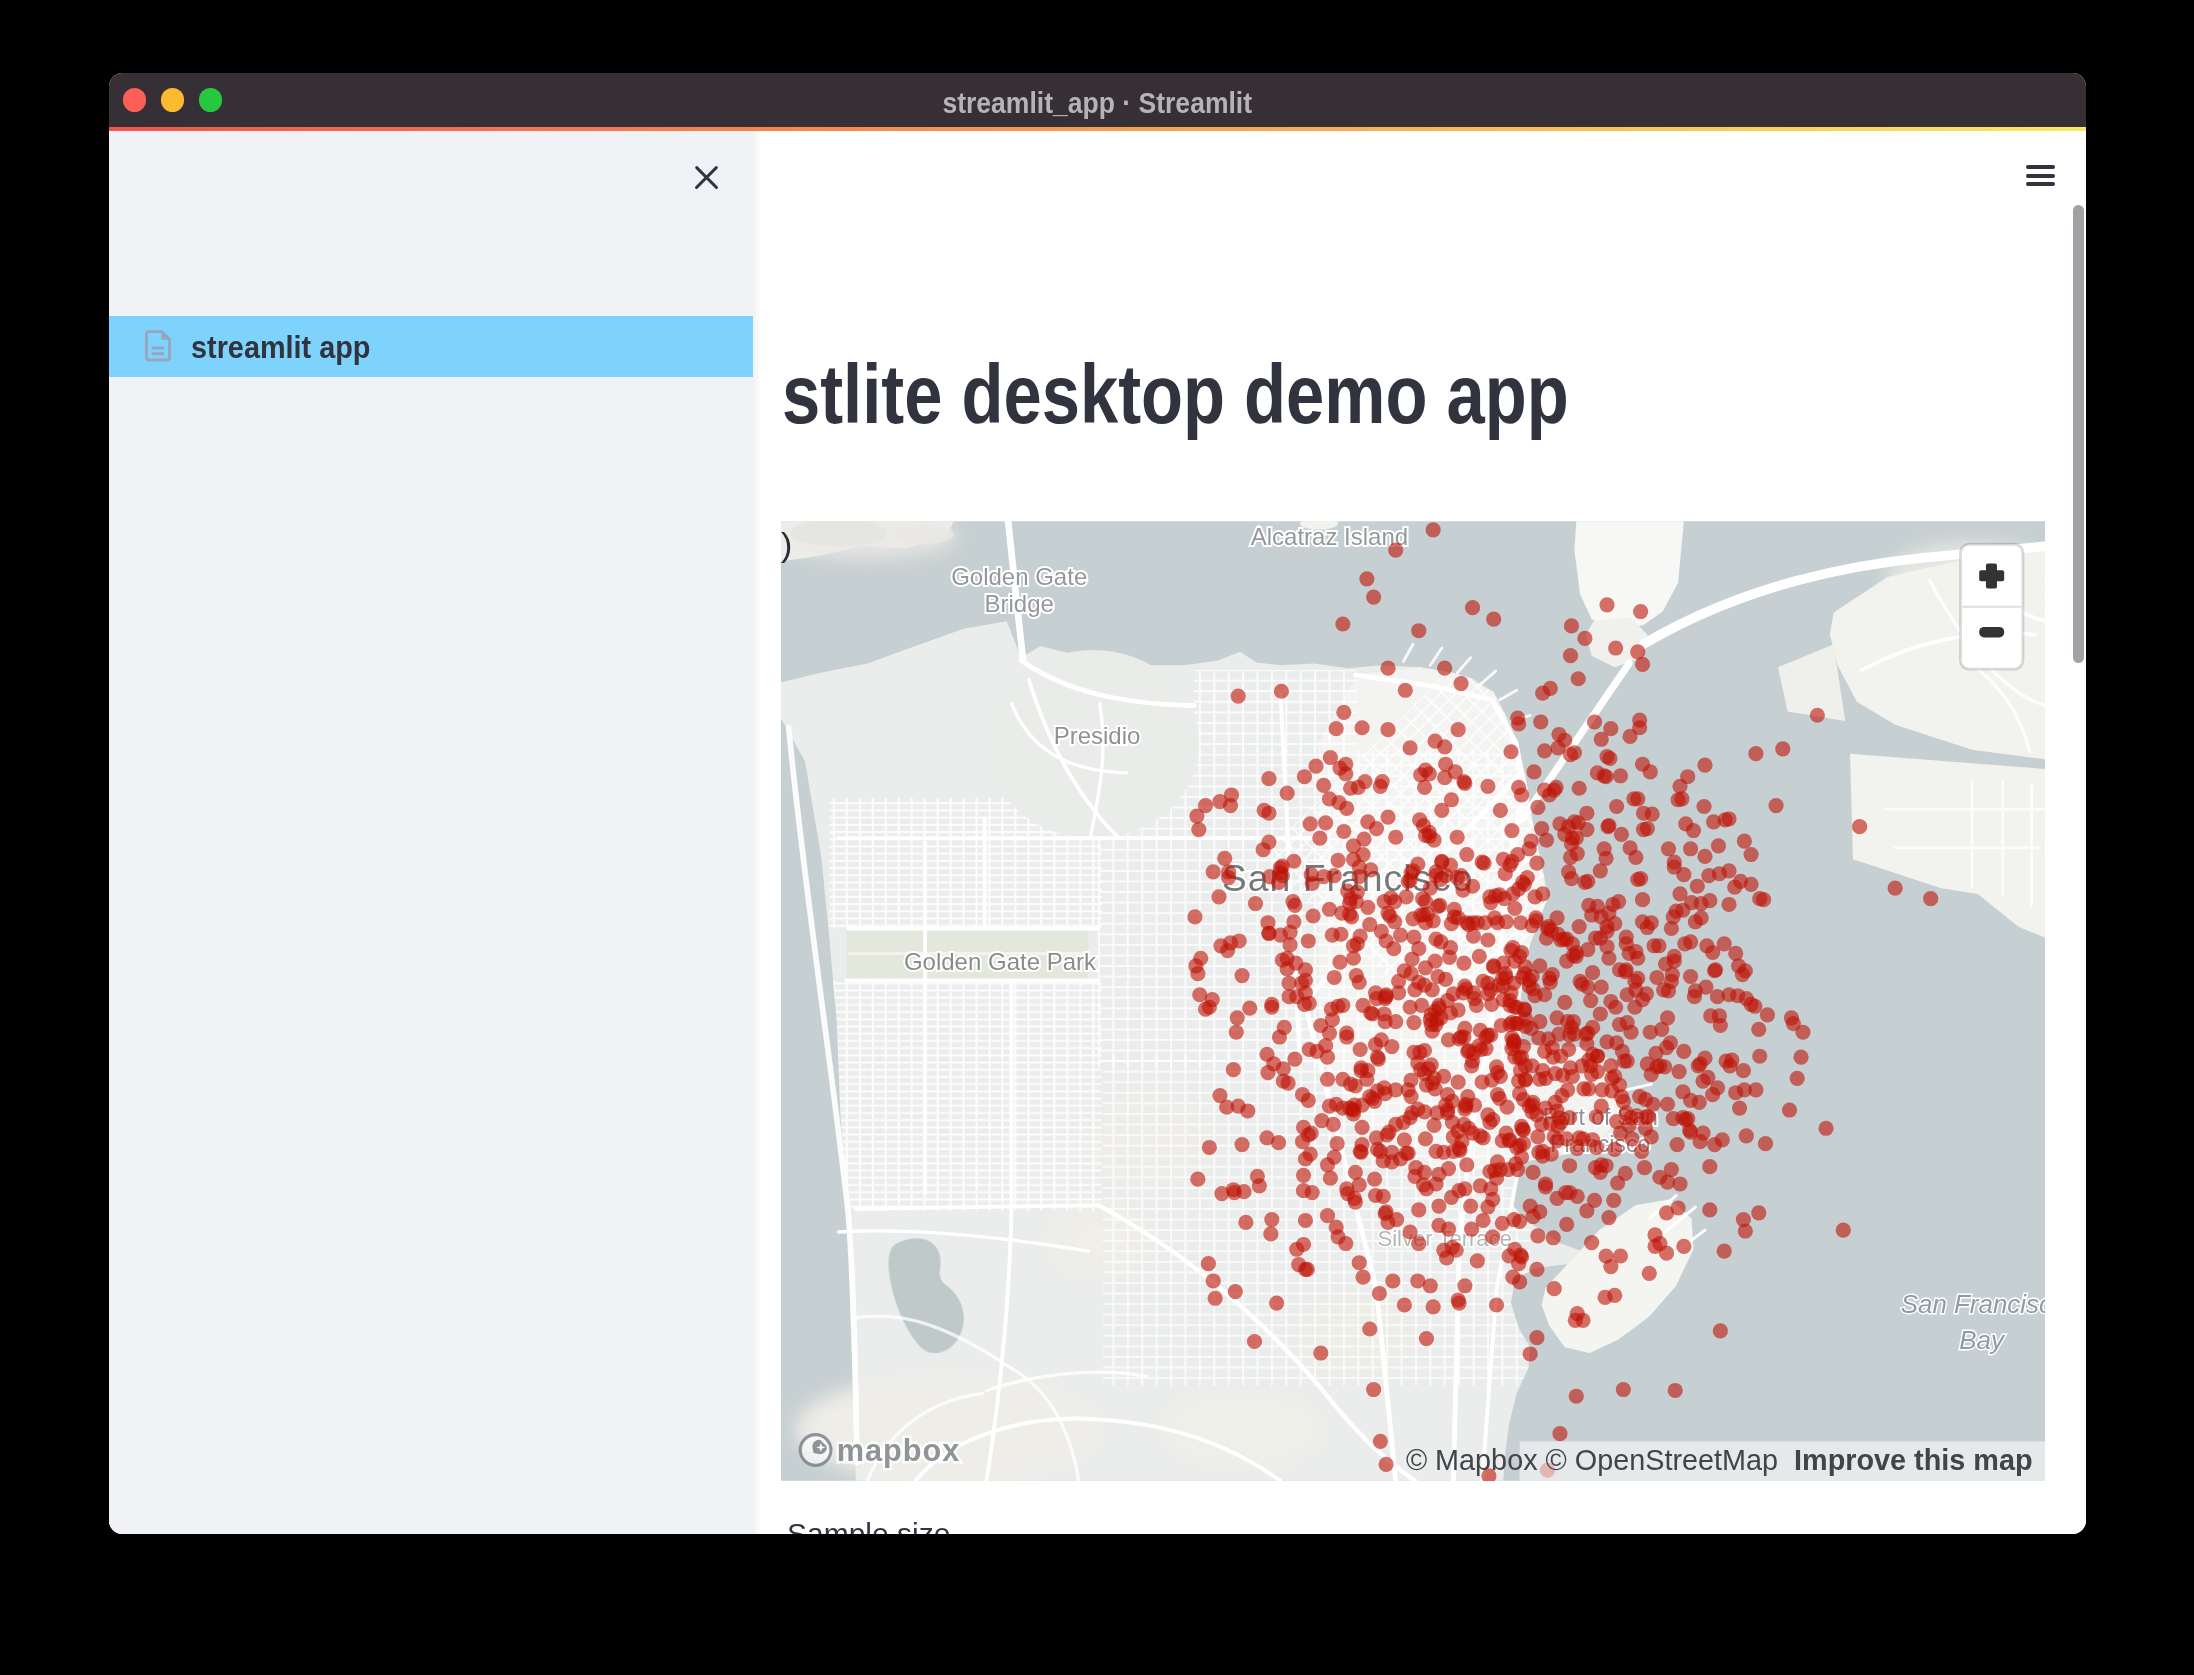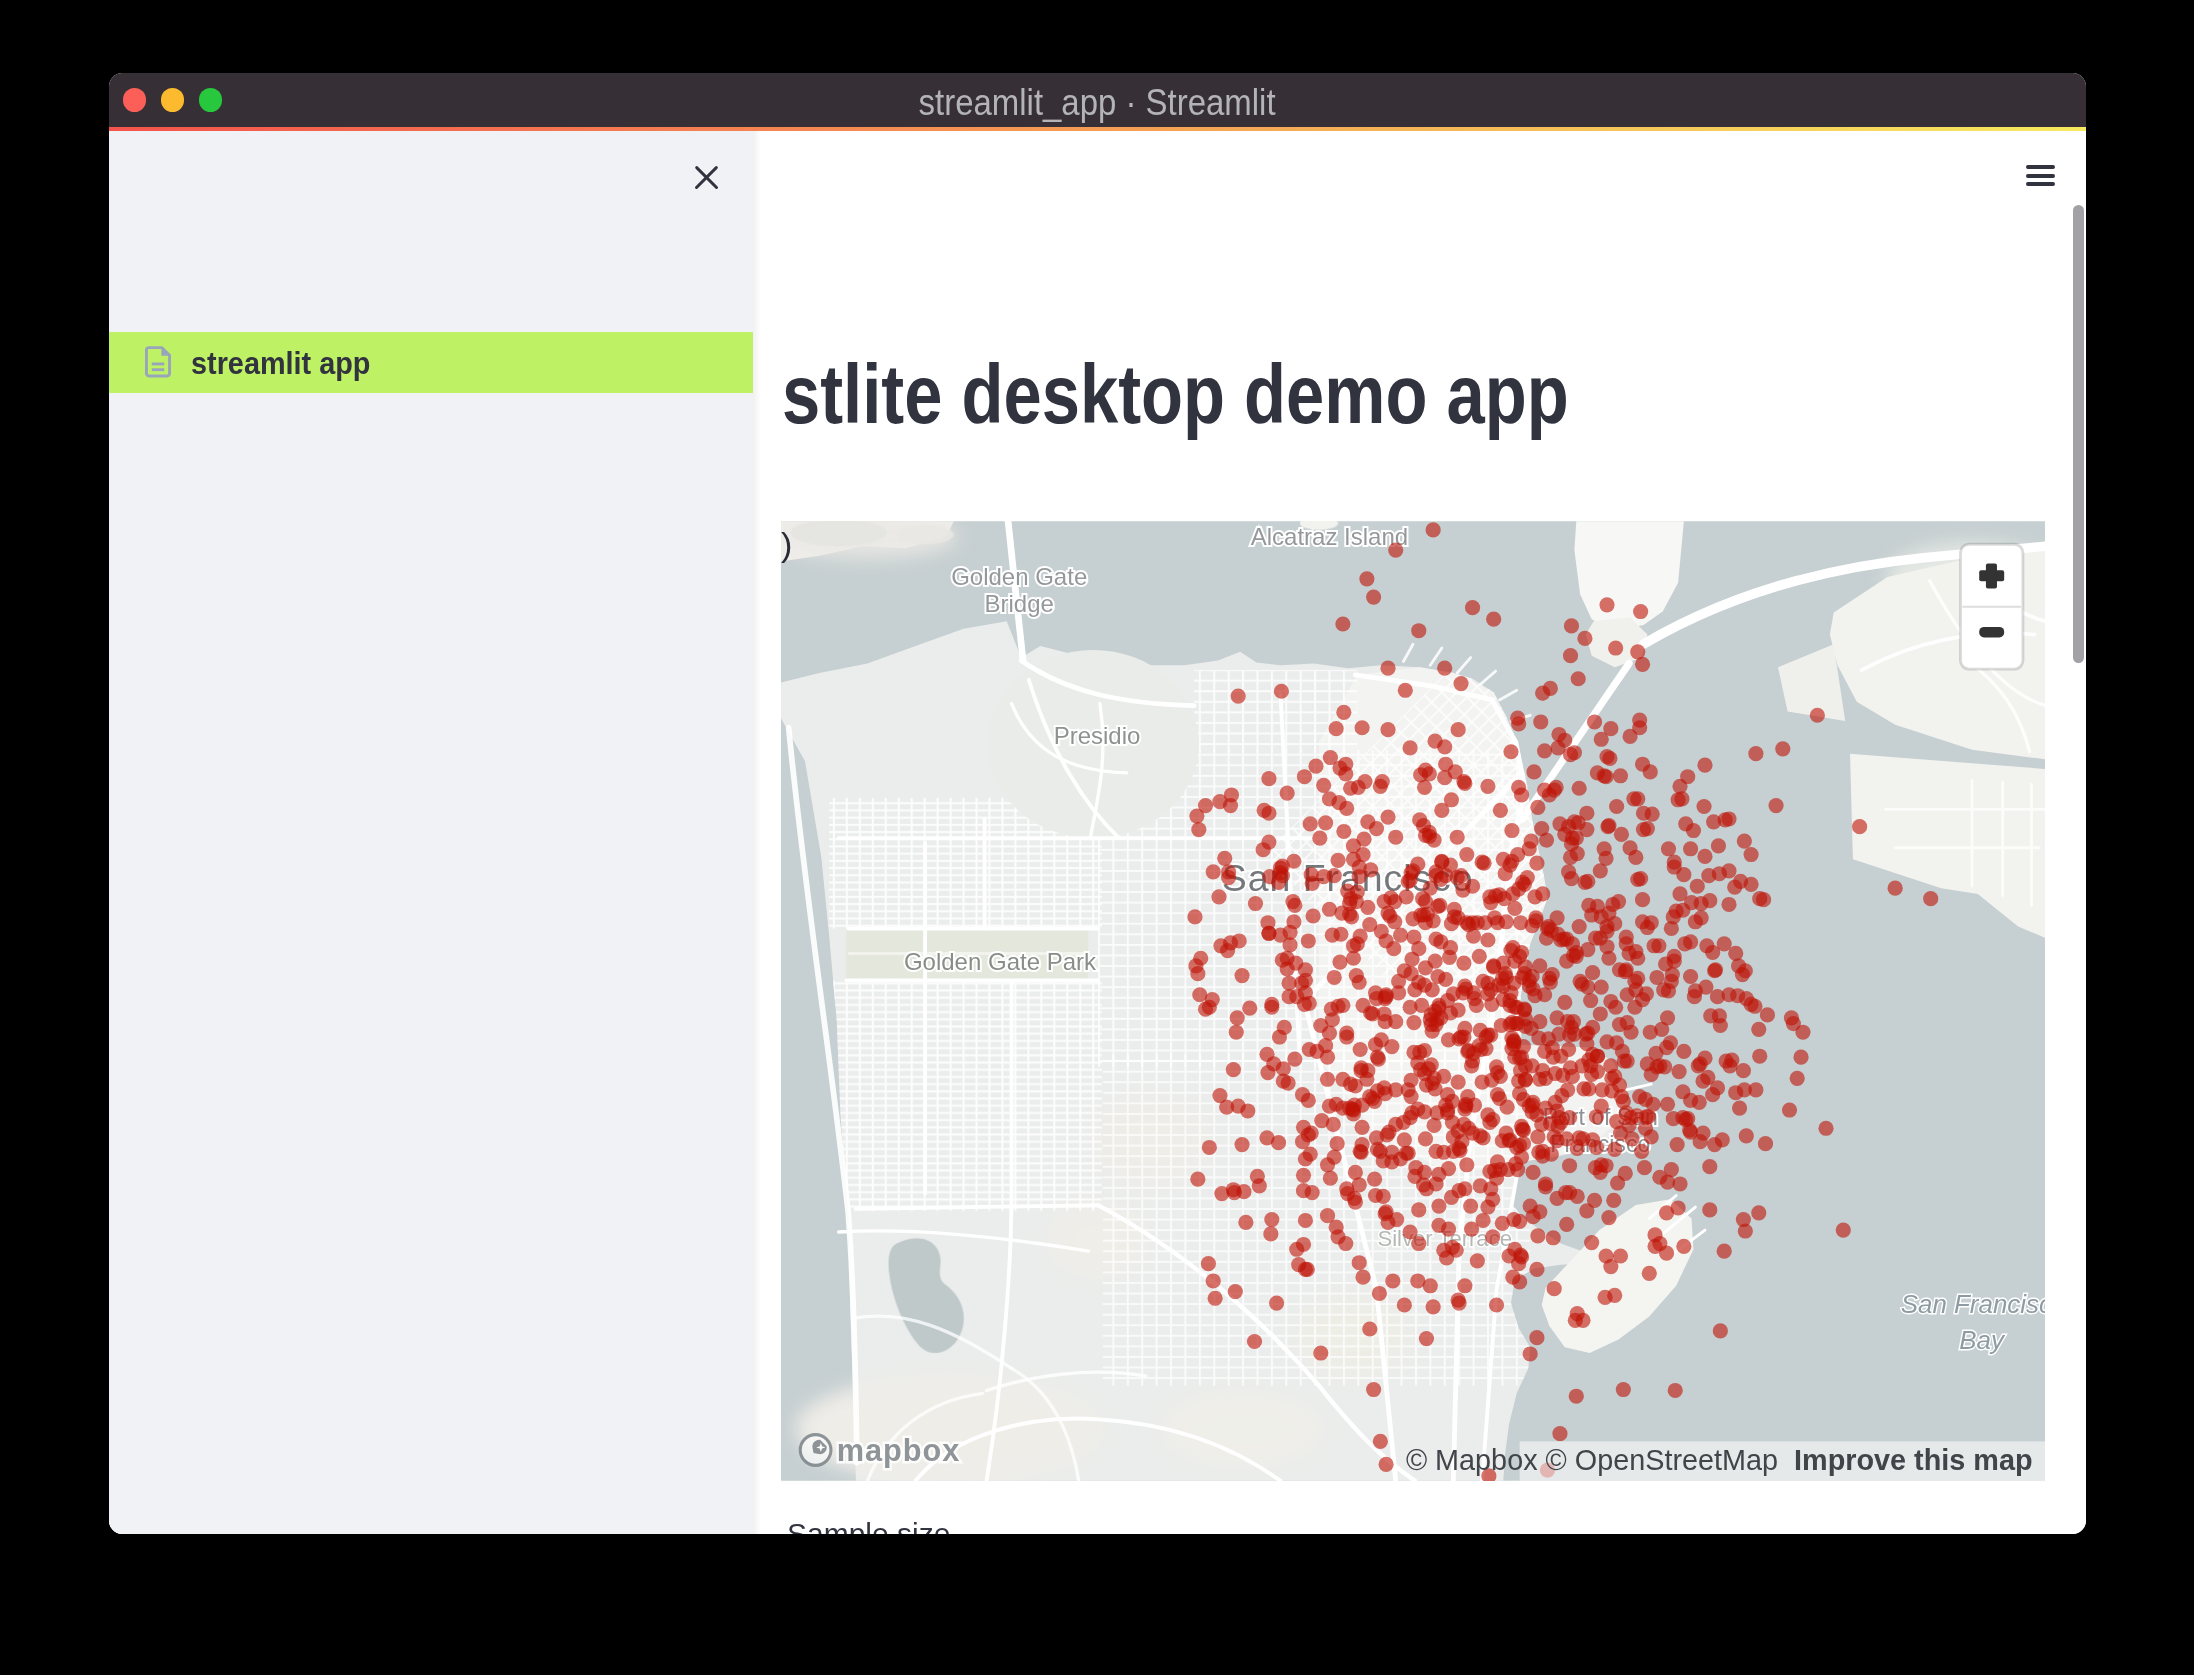--- a/index.html
+++ b/index.html
@@ -1,30 +1,30 @@
 <!DOCTYPE html>
 <html><head><meta charset="utf-8">
 <style>
   html,body{margin:0;padding:0;background:#000000;width:2194px;height:1675px;
     font-family:'Liberation Sans',sans-serif;}
   .win{position:absolute;left:109px;top:73px;width:1977px;height:1461px;
     border-radius:13.4px;overflow:hidden;background:#ffffff;}
   .tbar{position:absolute;left:0;top:0;width:100%;height:54px;background:#363036;}
   .tl{position:absolute;top:15.4px;width:23.4px;height:23.4px;border-radius:50%;}
   .title{position:absolute;top:0;left:0;width:100%;height:54px;line-height:60px;
-    text-align:center;color:#b4b4b8;font-size:36px;font-weight:normal;}
+    text-align:center;color:#b4b4b8;font-size:29px;font-weight:bold;}
   .title span{display:inline-block;transform:scaleX(0.915);}
   .deco{position:absolute;left:0;top:54px;width:100%;height:3.8px;
     background:linear-gradient(to right,#f4544c,#f5a455 55%,#f7ea5f);}
   .app{position:absolute;left:0;top:58px;width:100%;height:1404px;background:#ffffff;}
   .sidebar{position:absolute;left:0;top:0;width:644px;height:100%;background:#f0f2f6;}
   .sshadow{position:absolute;left:644px;top:0;width:7.7px;height:100%;
     background:linear-gradient(to right,rgba(0,0,0,0.06),rgba(0,0,0,0));}
   .navrow{position:absolute;left:0;width:644px;height:61px;}
-  .sel{background:#bef264;margin-top:16px;}
+  .sel{background:#7dd3fc;}
   .navtxt{position:absolute;left:82px;top:14.4px;font-size:31px;color:#31333f;
     transform-origin:left top;transform:scaleX(0.93);white-space:nowrap;}
   .x1,.x2{position:absolute;left:582px;top:45px;width:31px;height:3.3px;
     background:#31333f;border-radius:1.9px;}
   .x1{transform:rotate(45deg);}.x2{transform:rotate(-45deg);}
   .hb{position:absolute;left:1917px;width:29px;height:4.2px;background:#31333f;border-radius:1.9px;}
   h1{position:absolute;left:673px;top:216px;margin:0;font-size:83px;color:#31333f;
     transform-origin:left top;transform:scaleX(0.828);white-space:nowrap;font-weight:bold;}
   .paren{position:absolute;left:672px;top:394px;font-size:34px;color:#2a2c35;}
   .ssize{position:absolute;left:678px;top:1386px;font-size:30px;color:#31333f;}

